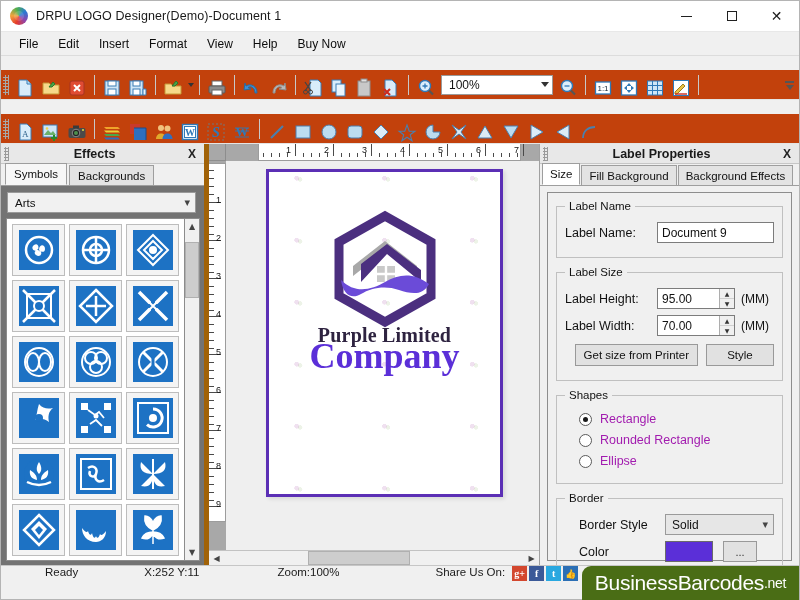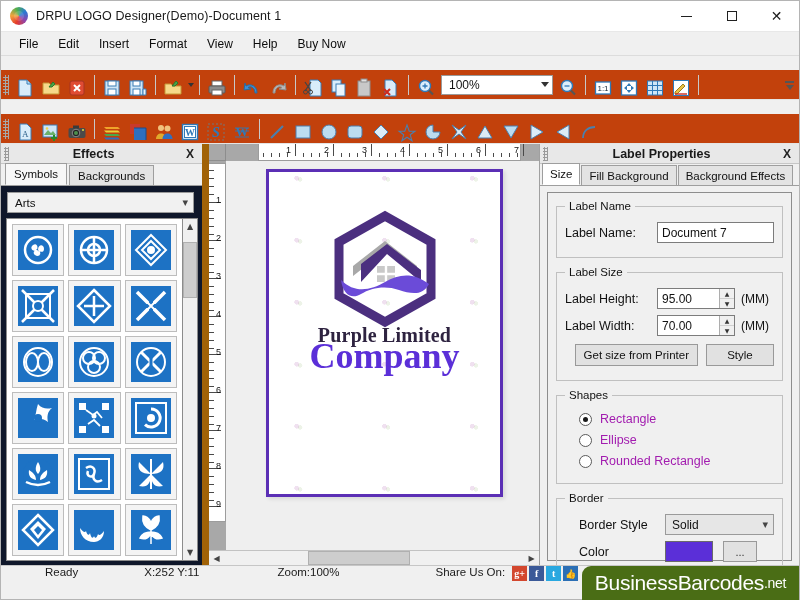--- a/index.html
+++ b/index.html
@@ -98,23 +98,23 @@
   }
   .tb-overflow i { display:block; width: 9px; height: 2px; background: #555; }
   .tb-overflow u { display:block; width:0;height:0; border-left:4px solid transparent;border-right:4px solid transparent;border-top:5px solid #555;}
 
   
   .bodyrow { flex: 1; display: flex; min-height: 0; }
 
   
   .leftpanel {
     width: 208px; flex: 0 0 208px;
-    background: #0f172a;
+    background: #737373;
     display: flex; flex-direction: column;
-    border-right: 7px solid #a16207;
+    border-right: 5px solid #a16207;
   }
   .panel-header {
     height: 20px; flex: 0 0 20px;
     background: #e8e8e8;
     display: flex; align-items: center;
     border-bottom: 1px solid #c6c6c6;
     position: relative;
   }
   .panel-grip {
     width: 5px; height: 14px; margin-left: 3px;
@@ -1014,21 +1014,21 @@
         <div class="rp-tab">Background Effects</div>
       </div>
 
       <div class="rp-body">
         <div class="rp-inner">
 
           <fieldset class="grp">
             <legend>Label Name</legend>
             <div class="frow">
               <span class="flabel" style="width:92px">Label Name:</span>
-              <span class="txtfield" style="flex:1">Document 7</span>
+              <span class="txtfield" style="flex:1">Document 9</span>
             </div>
           </fieldset>
 
           <fieldset class="grp">
             <legend>Label Size</legend>
             <div class="frow">
               <span class="flabel" style="width:92px">Label Height:</span>
               <span class="spin" style="width:78px">
                 <span class="val">95.00</span>
                 <span class="btns">
@@ -1056,25 +1056,25 @@
           </fieldset>
 
           <fieldset class="grp">
             <legend>Shapes</legend>
             <div class="radio-row">
               <span class="radio on"></span>
               <span class="radio-lbl">Rectangle</span>
             </div>
             <div class="radio-row">
               <span class="radio"></span>
-              <span class="radio-lbl">Ellipse</span>
+              <span class="radio-lbl">Rounded Rectangle</span>
             </div>
             <div class="radio-row">
               <span class="radio"></span>
-              <span class="radio-lbl">Rounded Rectangle</span>
+              <span class="radio-lbl">Ellipse</span>
             </div>
           </fieldset>
 
           <fieldset class="grp">
             <legend>Border</legend>
             <div class="frow">
               <span class="flabel" style="width:100px;padding-left:14px">Border Style</span>
               <span class="selbox" style="flex:1">
                 <span>Solid</span>
                 <span class="chev">▾</span>

